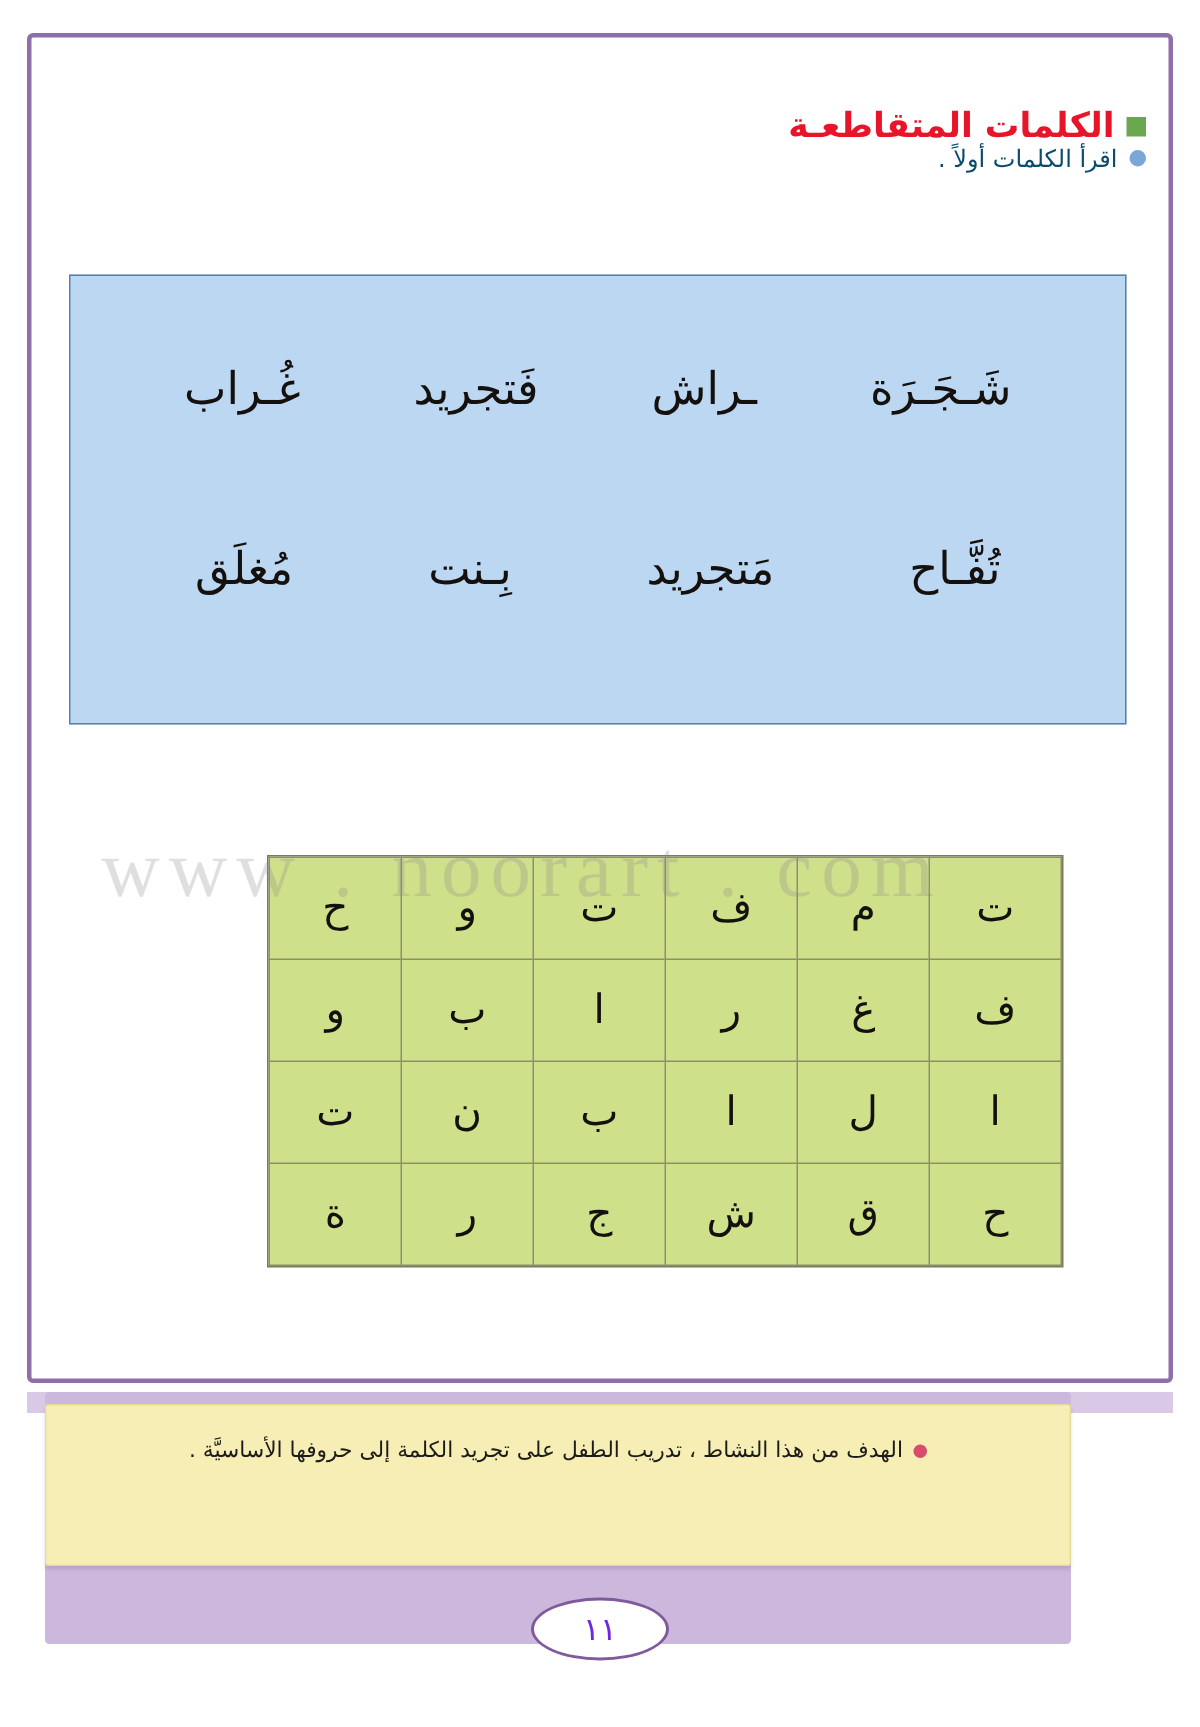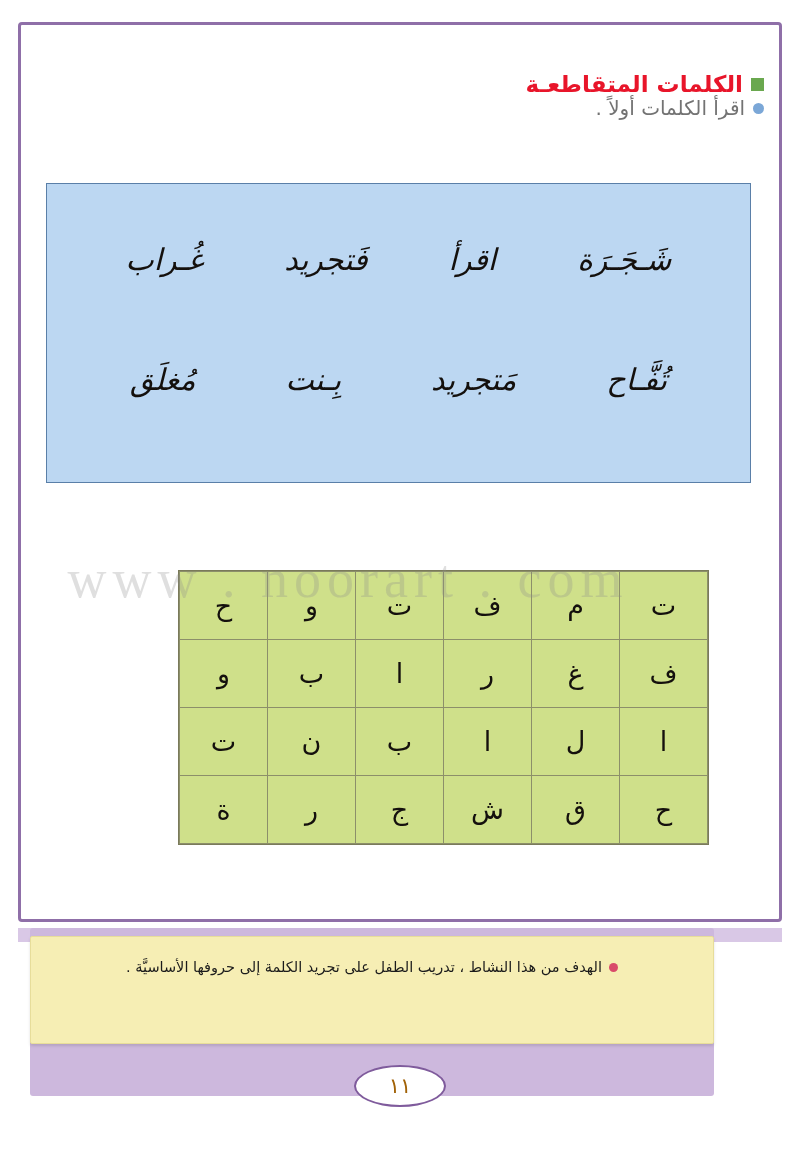--- a/index.html
+++ b/index.html
@@ -86,22 +86,22 @@
     justify-content: flex-start;
     gap: 90px;
     direction: rtl;
     align-items: center;
   }
   .instr {
     display: flex;
     align-items: center;
     gap: 8px;
     direction: rtl;
-    color: #737373;
-    font-size: 20px;
+    color: #0c4a6e;
+    font-size: 16px;
   }
   .instr .dot {
     width: 11px;
     height: 11px;
     border-radius: 50%;
     background: #7ba7d7;
     display: inline-block;
     flex: 0 0 auto;
   }
 
@@ -126,21 +126,20 @@
     padding: 0 38px;
   }
   .word-row.r1 { top: 58px; }
   .word-row.r2 { top: 178px; }
   .word {
     font-size: 30px;
     color: #14100d;
     font-family: "DejaVu Sans", "Liberation Sans", sans-serif;
     direction: rtl;
     white-space: nowrap;
-    font-style: italic;
   }
 
   
   .watermark {
     position: absolute;
     left: 0;
     top: 548px;
     width: 696px;
     text-align: center;
     font-size: 54px;
@@ -221,21 +220,21 @@
     top: 1065px;
     width: 92px;
     height: 42px;
     border: 2px solid #7f5b9c;
     border-radius: 50%;
     background: #ffffff;
     display: flex;
     align-items: center;
     justify-content: center;
     font-size: 21px;
-    color: #a16207;
+    color: #6d28d9;
   }
 </style>
 </head>
 <body>
 
 <div class="page">
 
   <div class="shadow-band2"></div>
   <div class="shadow-band"></div>
 
@@ -249,21 +248,21 @@
   <div class="instructions">
     <div class="instr">
       <span class="dot"></span>
       <span>اقرأ الكلمات أولاً .</span>
     </div>
   </div>
 
   <div class="word-box">
     <div class="word-row r1">
       <span class="word">شَـجَـرَة</span>
-      <span class="word">اقرأ</span>
+      <span class="word">ـراش</span>
       <span class="word">فَتجريد</span>
       <span class="word">غُـراب</span>
     </div>
     <div class="word-row r2">
       <span class="word">تُفَّـاح</span>
       <span class="word">مَتجريد</span>
       <span class="word">بِـنت</span>
       <span class="word">مُغلَق</span>
     </div>
   </div>

